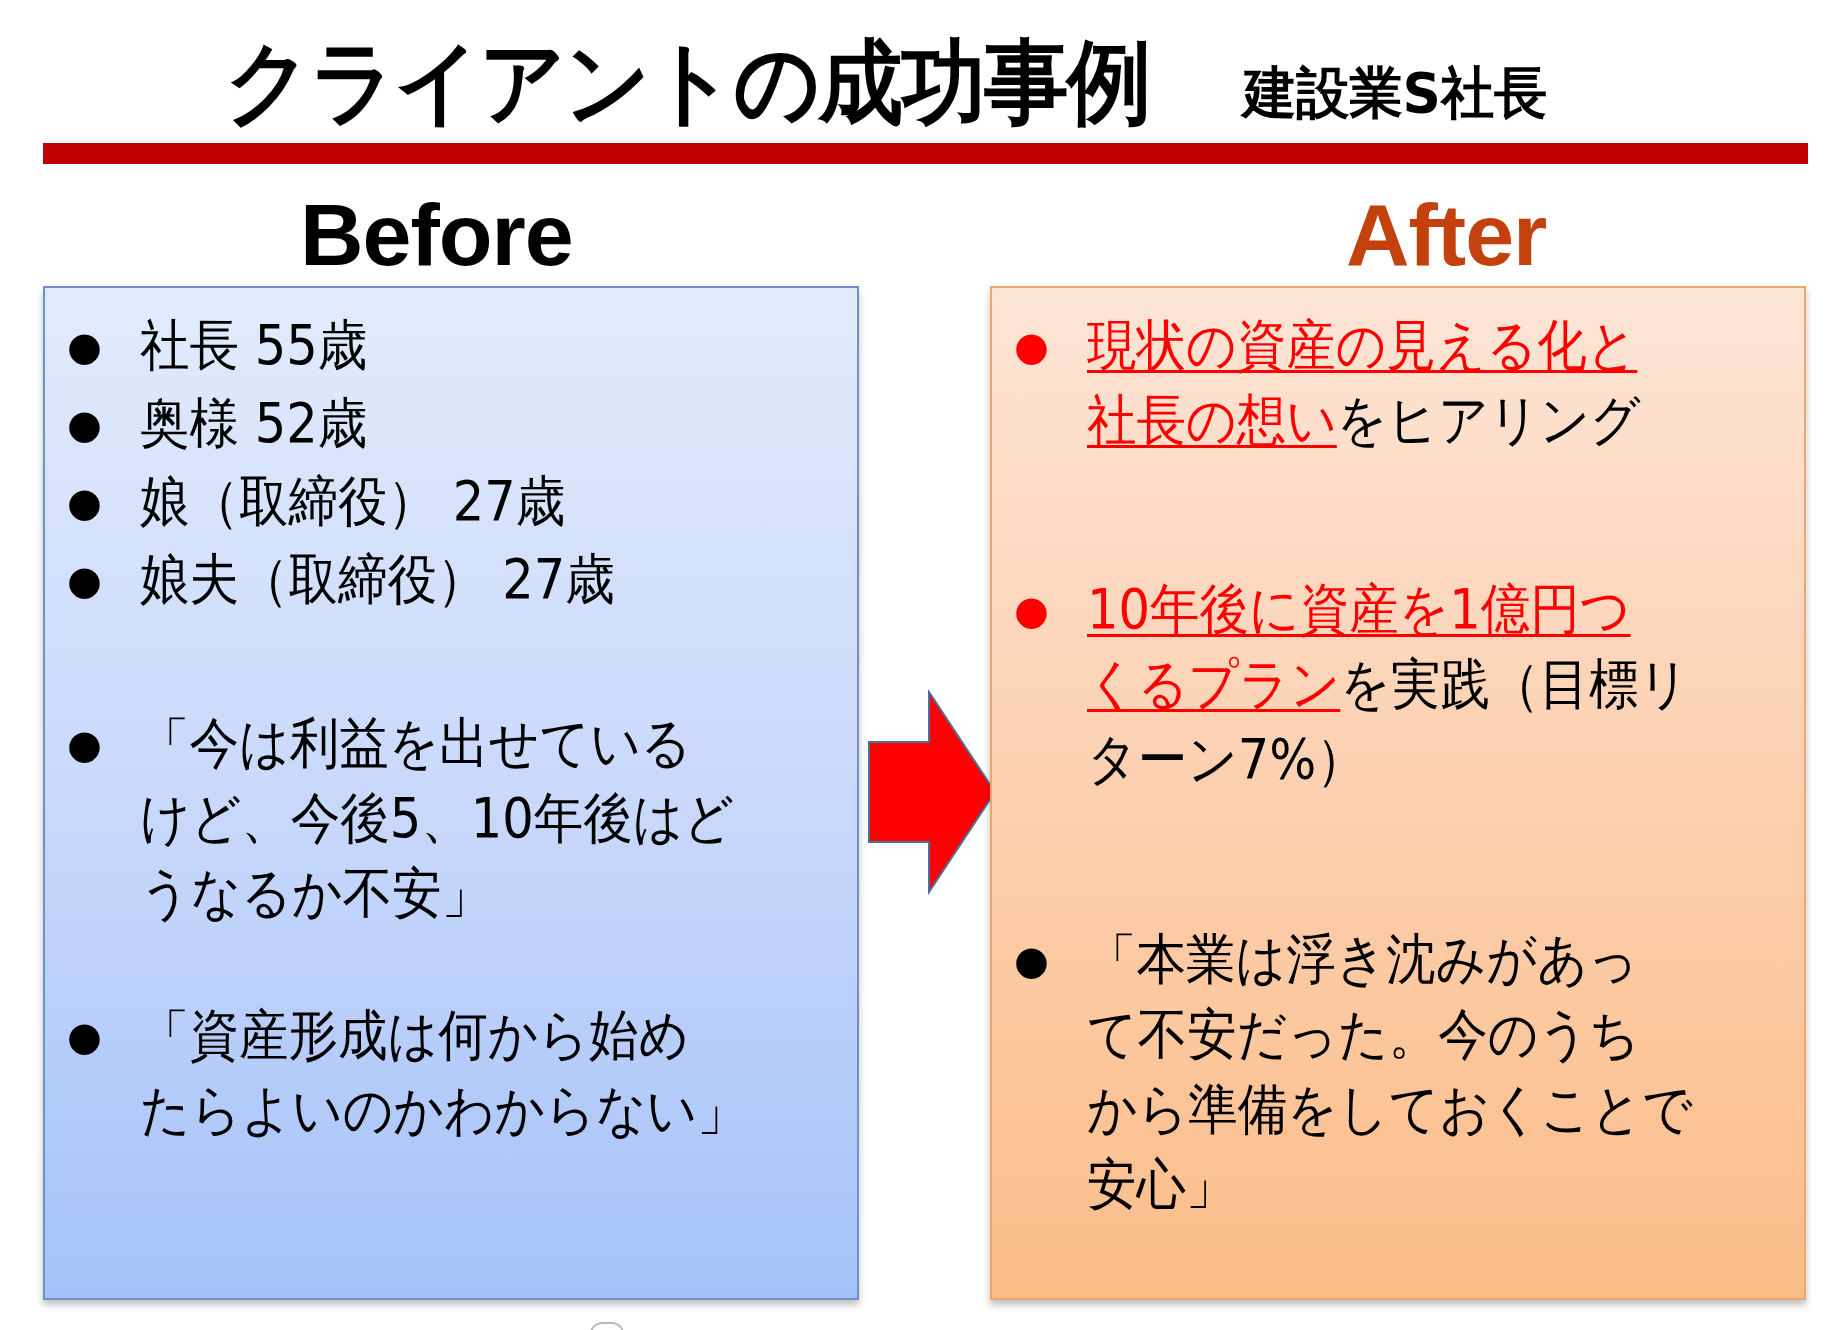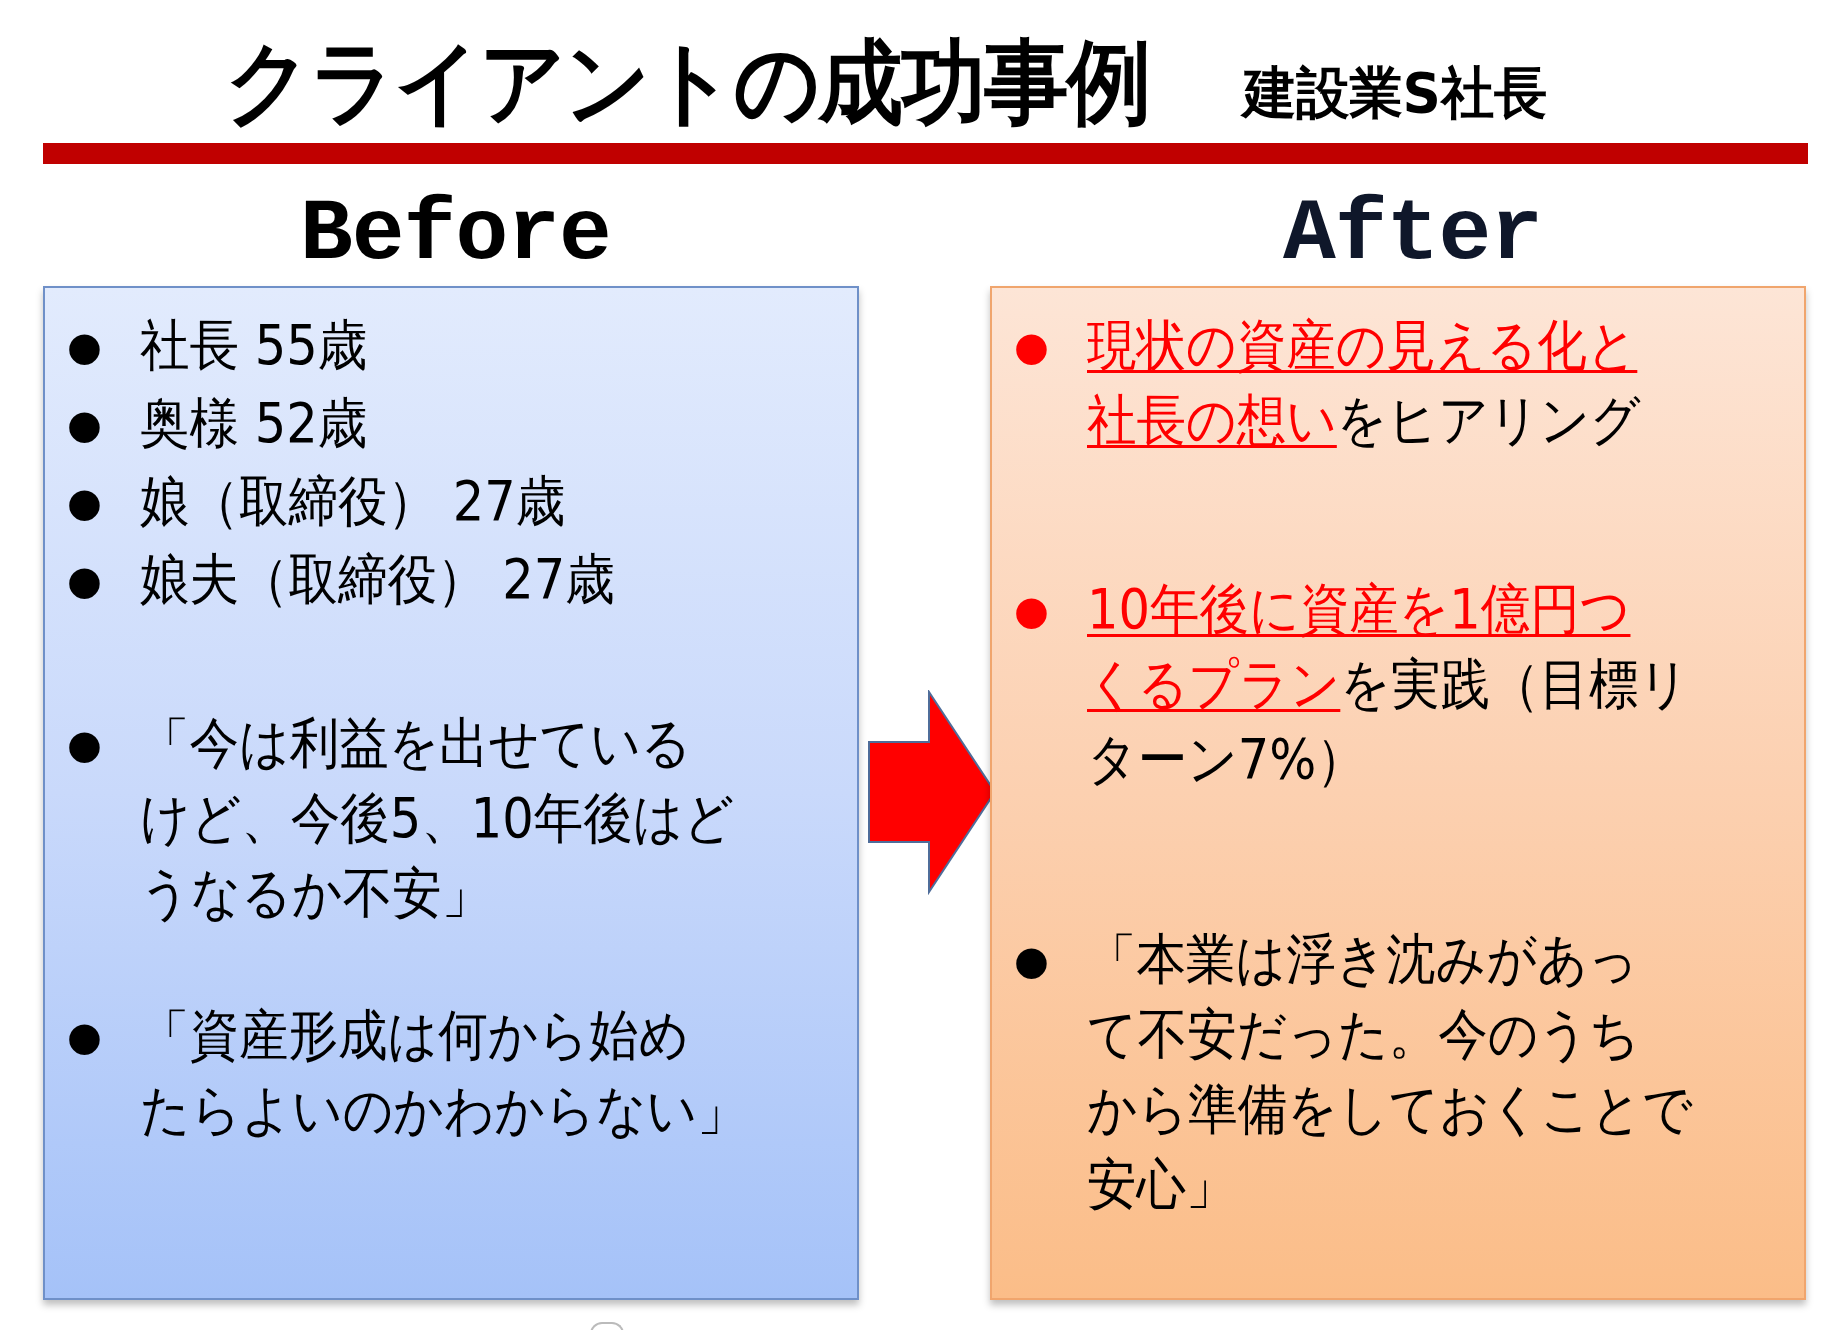--- a/index.html
+++ b/index.html
@@ -12,24 +12,24 @@
     position: absolute; left: 225px; top: 0; font-size: 92px; font-weight: bold;
     letter-spacing: -2px; line-height: 110px; transform: scaleX(0.92); transform-origin: left center;
   }
   .sub-title {
     position: absolute; left: 1243px; top: 30px; font-size: 56px; font-weight: bold;
     line-height: 70px; transform: scaleX(0.95); transform-origin: left center;
   }
   .red-bar { position: absolute; left: 43px; top: 143px; width: 1765px; height: 21px; background: #c00000; }
   .col-heading {
     position: absolute; top: 185px; height: 100px; font-size: 88px; font-weight: bold;
-    line-height: 100px; letter-spacing: -1px; font-family: Liberation Mono, monospace;
+    line-height: 100px; letter-spacing: -1px; font-family: Liberation Sans, sans-serif;
   }
   .before-heading { left: 300px; color: #000; }
-  .after-heading { left: 1283px; color: #0f172a; }
+  .after-heading { left: 1346px; color: #c2410c; }
   .box {
     position: absolute; top: 286px; height: 1014px; box-sizing: border-box;
     box-shadow: 0 5px 7px rgba(0,0,0,0.25);
   }
   .before-box {
     left: 43px; width: 816px;
     background: linear-gradient(to bottom, #e2ebfd 0%, #c9d9fb 50%, #a5c2f8 100%);
     border: 2px solid #6f90c8;
   }
   .after-box {

